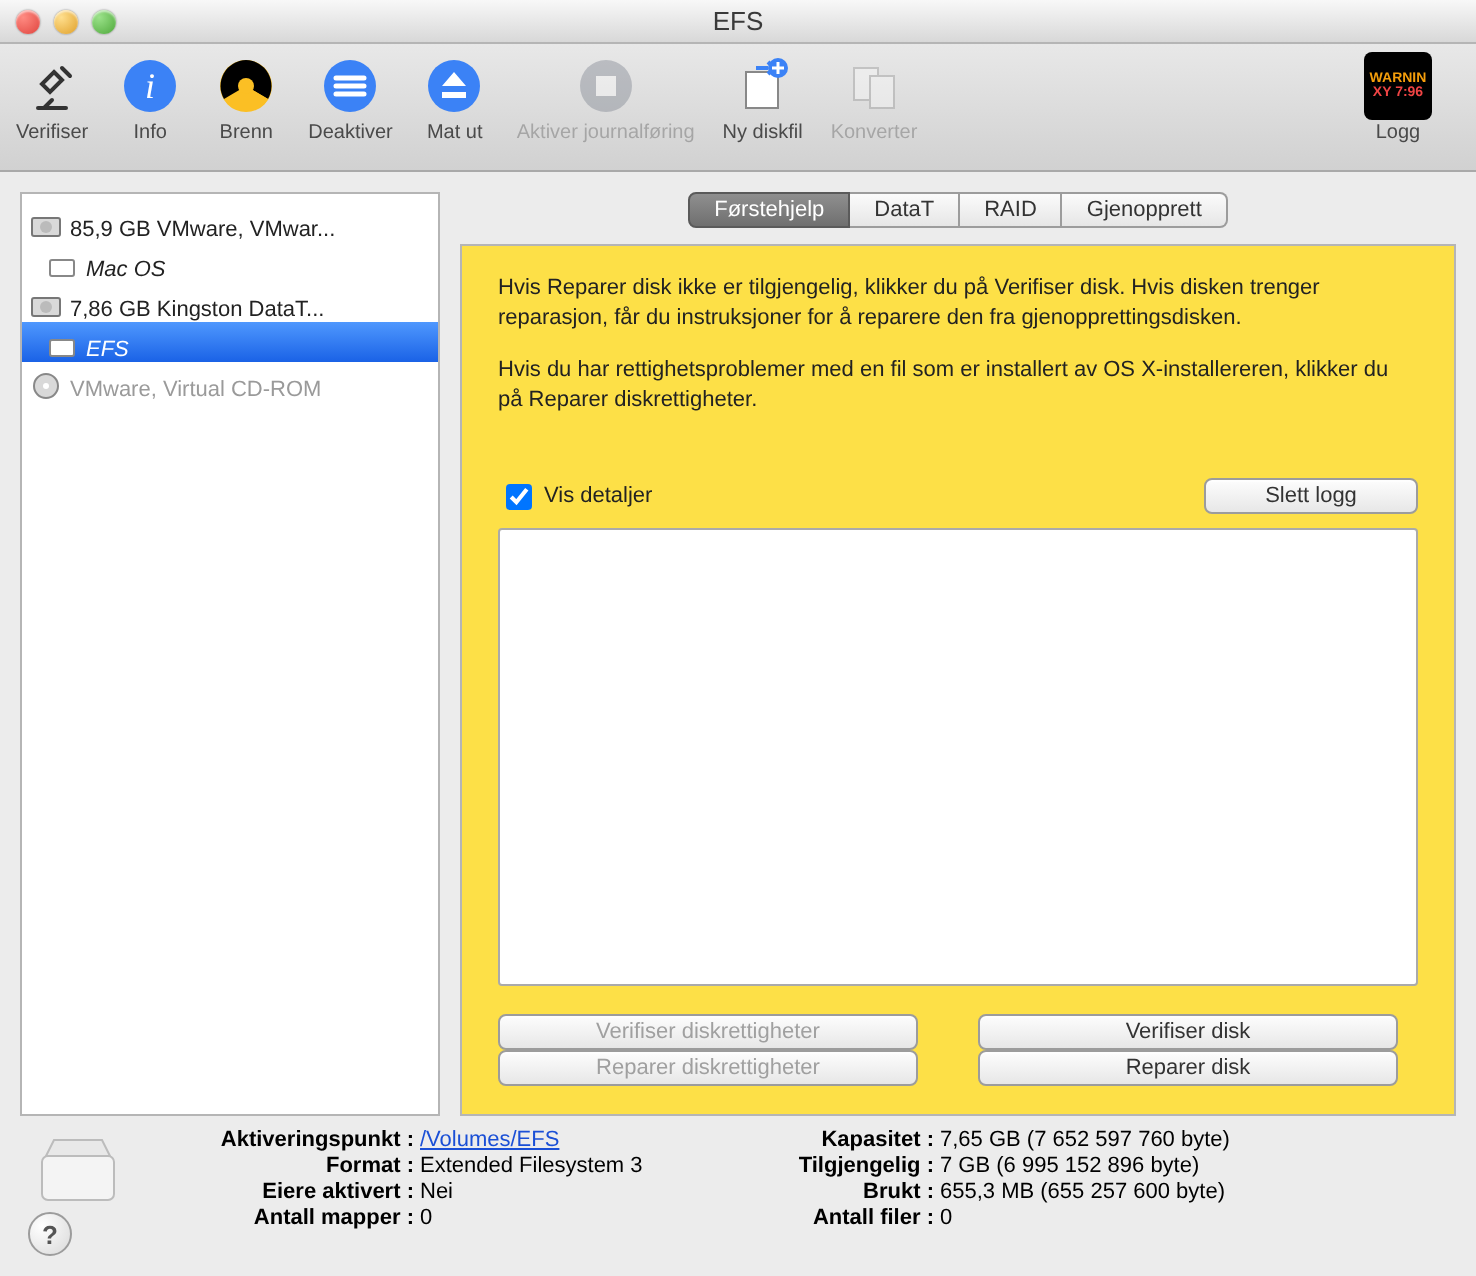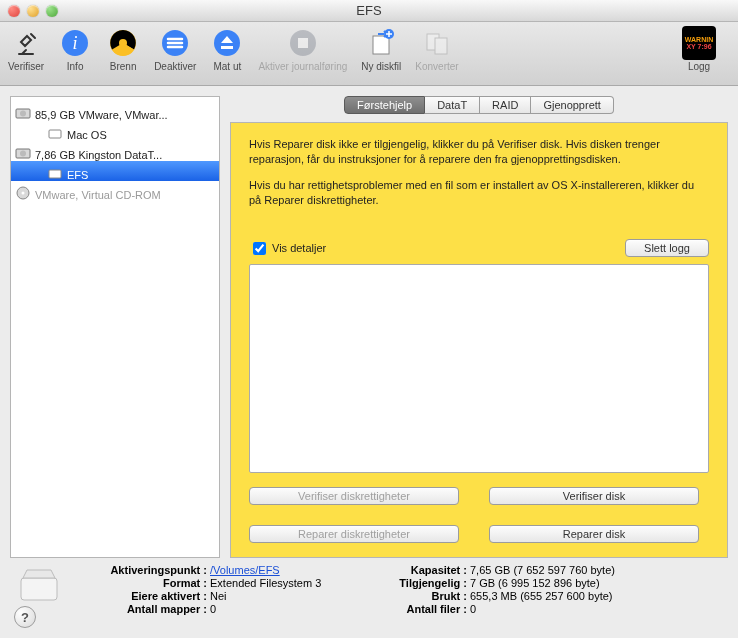--- a/index.html
+++ b/index.html
@@ -74,21 +74,21 @@
     border-radius: 0;
     overflow: auto;
     padding-top: 4px;
   }
   .sb-row {
     display: flex; align-items: flex-end;
     height: 20px; padding-left: 4px;
     white-space: nowrap; overflow: hidden; text-overflow: ellipsis;
   }
   .sb-row .ic { width:16px; height:16px; margin-right:4px; display:flex; align-items:center; justify-content:center; }
-  .sb-row.child { padding-left: 36px; }
+  .sb-row.child { padding-left: 12px; font-style: italic; }
   .sb-row.selected { background: linear-gradient(#4f98fe, #1a62e6); color:#fff; }
   .content {
     flex:1;
     display:flex; flex-direction:column;
   }
   .tabs {
     display:flex; justify-content:center; margin-bottom: 8px;
   }
   .tab {
     background: linear-gradient(#fbfbfb,#e6e6e6);
@@ -120,33 +120,33 @@
     border:1px solid #9c9c9c;
     border-radius:4px;
     padding: 2px 0;
     font-size:11px;
     color:#333;
     text-align:center;
     cursor:default;
     box-shadow: 0 1px 0 rgba(255,255,255,.6) inset;
   }
   .btn.wide { width: 210px; }
-  .btn.small { width: 84px; }
+  .btn.small { width: 107px; }
   .logbox {
     margin-top:6px;
     flex:1;
     min-height:150px;
     background:#fff;
     border:1px solid #aaa;
     border-radius:2px;
   }
   .action-grid {
     display:grid;
     grid-template-columns: 1fr 1fr;
-    gap: 20px 20px;
+    gap: 0 20px;
     margin-top:14px;
   }
   .btn.disabled { color:#a0a0a0; }
   
   .footer {
     height: 80px;
     padding: 6px 14px 0 14px;
     display:flex;
     align-items:flex-start;
     gap:16px;

